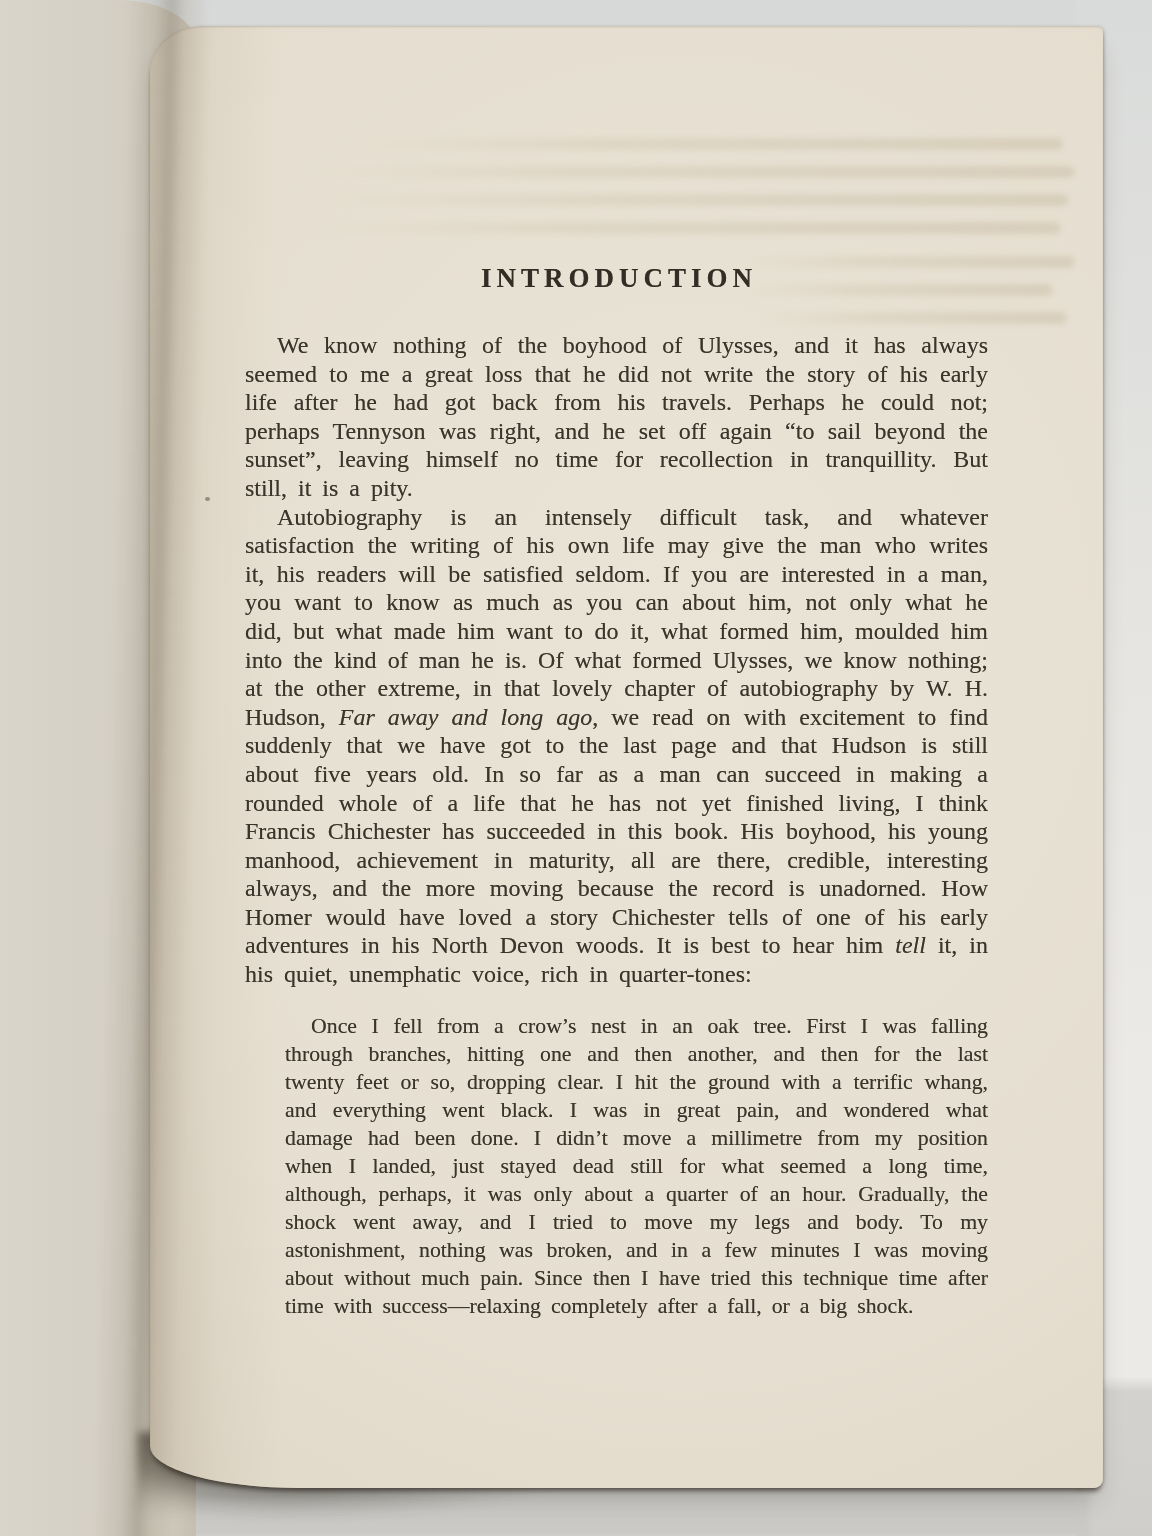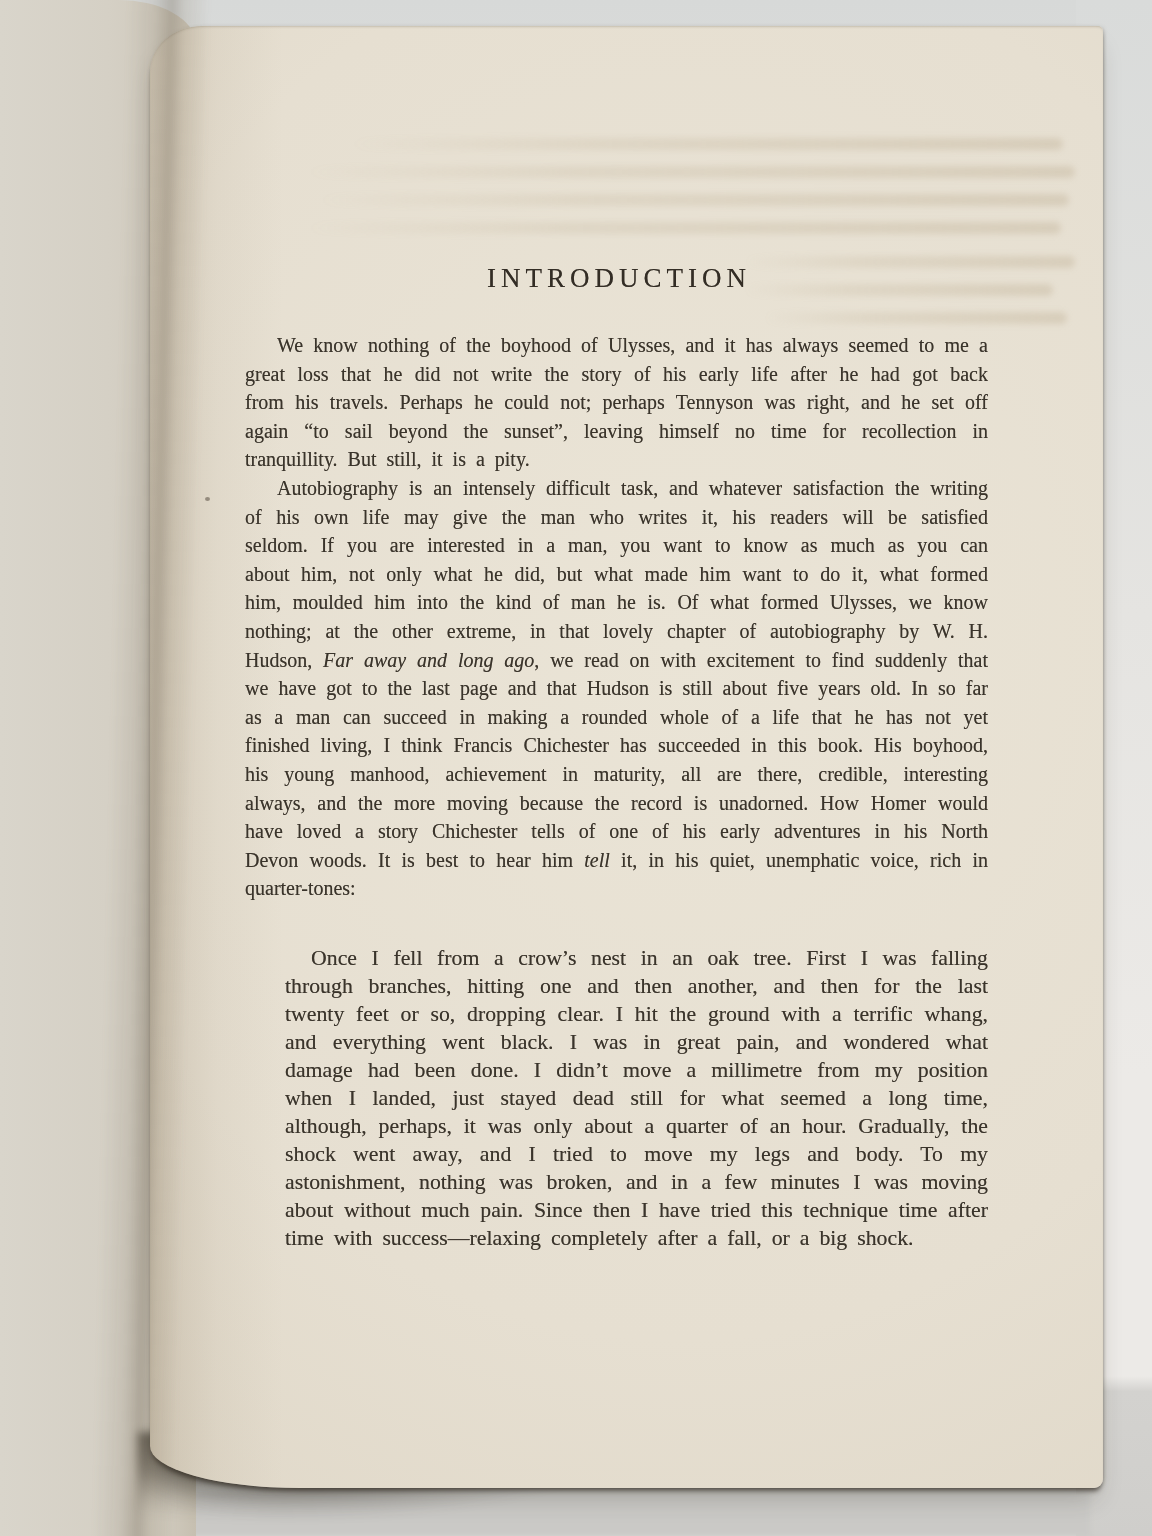--- a/index.html
+++ b/index.html
@@ -118,38 +118,38 @@
   .text-block {
     position: absolute;
     left: 95px; top: 237px; width: 743px;
     color: #3a342b;
     text-shadow: 0 0 0.5px rgba(58, 51, 43, 0.55);
   }
   h1.page-title {
     margin: 0 0 38px 0;
     font-size: 27px;
     line-height: 30px;
-    font-weight: normal;
+    font-weight: bold;
     letter-spacing: 5px;
     text-indent: 5px;
     text-align: center;
     color: #332d25;
   }
   p.body-para {
     margin: 0;
-    font-size: 20px;
+    font-size: 24px;
     line-height: 28.6px;
     word-spacing: 5px;
     text-align: justify;
     text-align-last: left;
     text-indent: 32px;
   }
   .italic { font-style: italic; }
   blockquote.extract {
-    margin: 41px 0 0 40px;
+    margin: 23px 0 0 40px;
     font-size: 21.8px;
     line-height: 28px;
     word-spacing: 4.5px;
     text-align: justify;
     text-align-last: left;
     text-indent: 26px;
   }
   .folio {
     margin-top: 10px;
     font-size: 19px;

